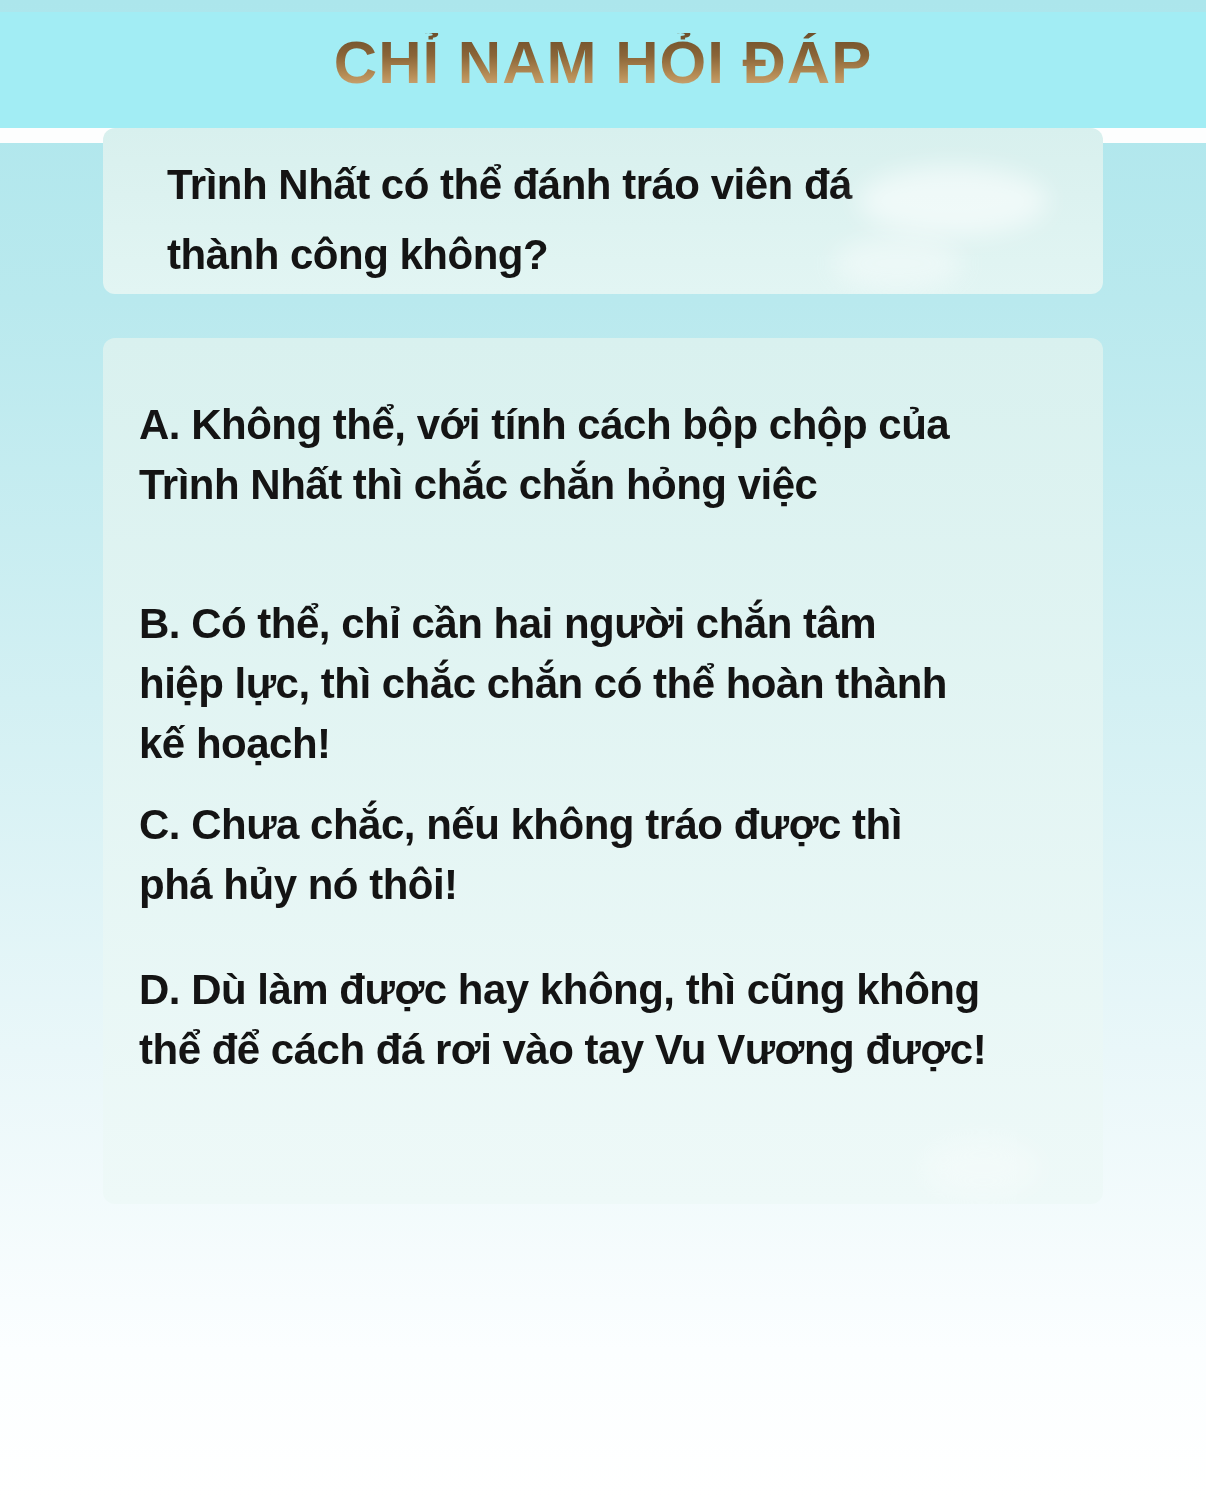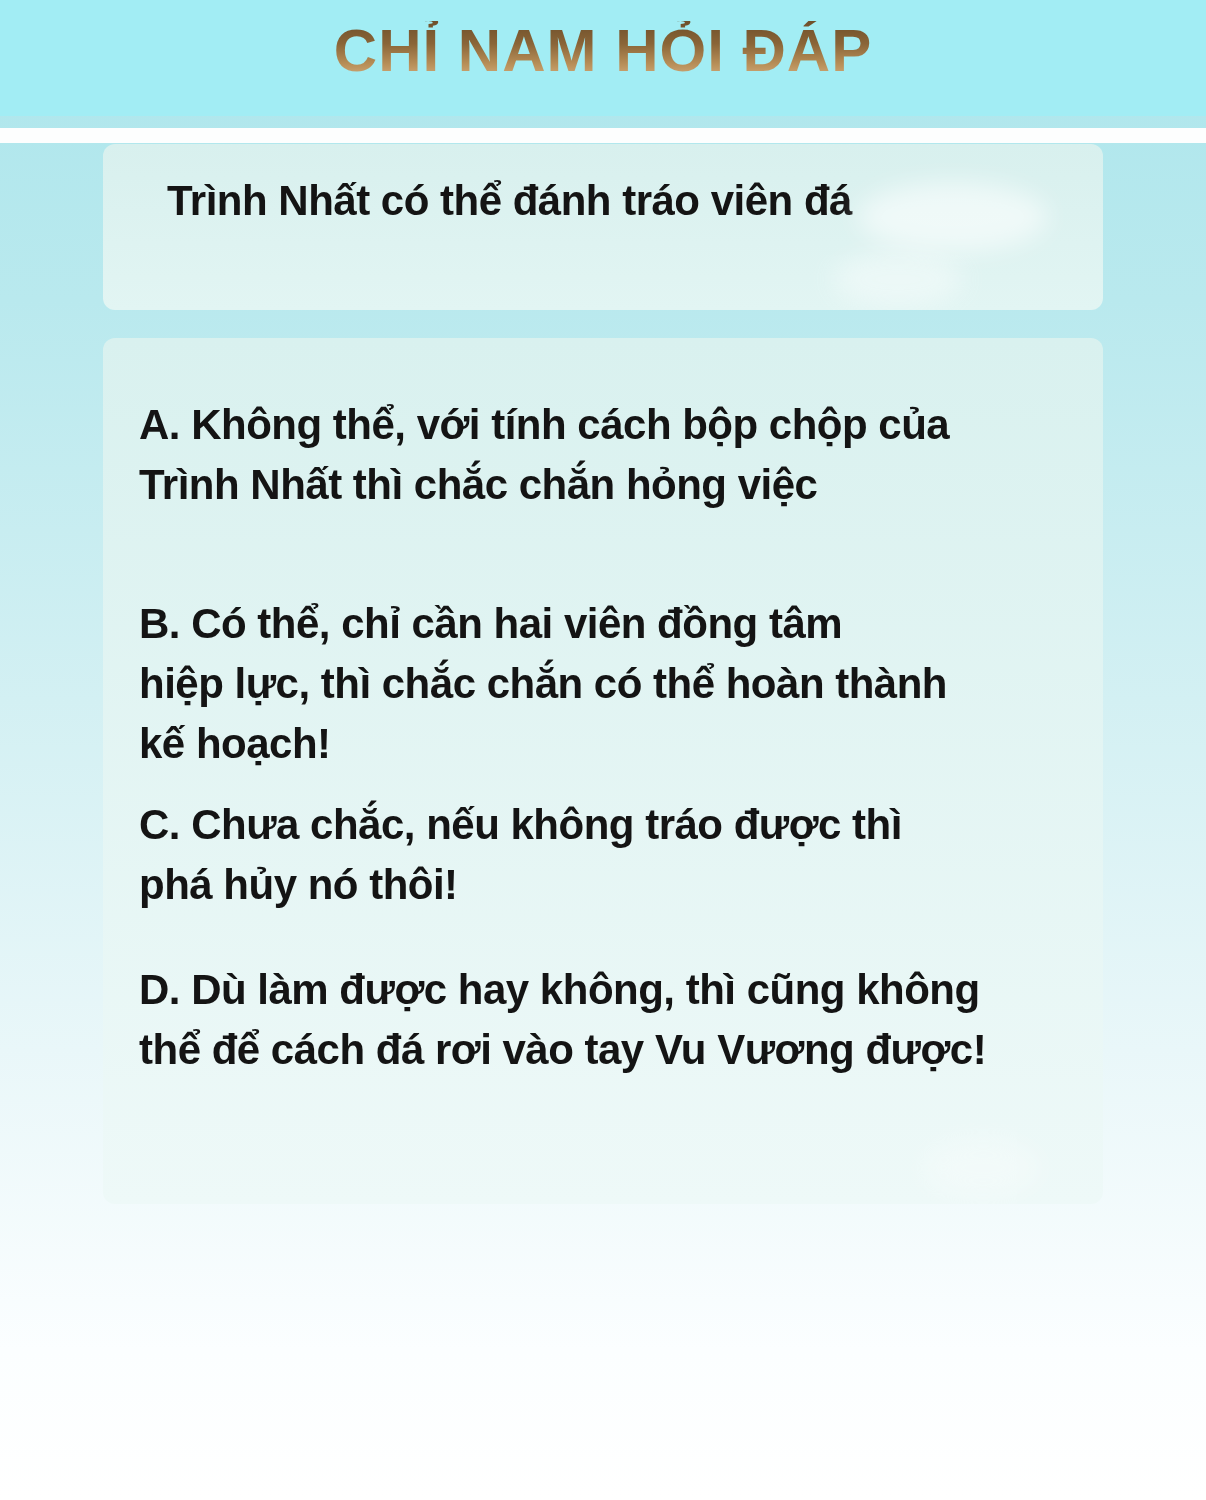--- a/index.html
+++ b/index.html
@@ -8,21 +8,21 @@
     position:relative;
     width:1206px; height:1500px;
     margin:0 auto;
     overflow:hidden;
     font-family:"Liberation Sans", sans-serif;
     background:linear-gradient(180deg,
       #ace6ec 0px, #b9e9ee 300px, #d3f0f3 700px,
       #e9f7f9 1050px, #fbfeff 1350px, #ffffff 1500px);
   }
   .header-band {
-    position:absolute; top:0; left:0;
+    position:absolute; top:12px; left:0;
     width:100%; height:116px;
     background:#a2edf4;
     display:flex; justify-content:center; align-items:flex-start;
     padding-top:21px; box-sizing:border-box;
   }
   .title {
     margin:0;
     font-size:60px; font-weight:700; line-height:1;
     letter-spacing:1px;
     white-space:nowrap;
@@ -35,21 +35,21 @@
     width:100%; height:15px;
     background:#fdfefe;
   }
   .card {
     position:absolute; left:103px;
     width:1000px; box-sizing:border-box;
     border-radius:12px;
     overflow:hidden;
   }
   .q-card {
-    top:144px; height:166px;
+    top:128px; height:166px;
     background:linear-gradient(180deg,#d8f0ee,#e2f5f3);
     padding:22px 40px 8px 64px;
   }
   .opt-card {
     top:338px; height:866px;
     background:linear-gradient(180deg,#d9f1ef,#eef9f8);
     padding:57px 30px 0 36px;
   }
   .line {
     font-size:42px; font-weight:700;
@@ -82,32 +82,33 @@
   <div class="header-band">
     <h1 class="title">CHỈ NAM HỎI ĐÁP</h1>
   </div>
 
   <div class="white-strip"></div>
 
   <div class="card q-card">
     <div class="ghost ghost-1"></div>
     <div class="ghost ghost-2"></div>
     <div class="line">Trình Nhất có thể đánh tráo viên đá</div>
+    <div class="line">thành công không?</div>
   </div>
 
   <div class="card opt-card">
     <div class="ghost ghost-3"></div>
 
     <div class="option option-a">
       <div class="line">A. Không thể, với tính cách bộp chộp của</div>
       <div class="line">Trình Nhất thì chắc chắn hỏng việc</div>
     </div>
 
     <div class="option option-b">
-      <div class="line">B. Có thể, chỉ cần hai viên đồng tâm</div>
+      <div class="line">B. Có thể, chỉ cần hai người chắn tâm</div>
       <div class="line">hiệp lực, thì chắc chắn có thể hoàn thành</div>
       <div class="line">kế hoạch!</div>
     </div>
 
     <div class="option option-c">
       <div class="line">C. Chưa chắc, nếu không tráo được thì</div>
       <div class="line">phá hủy nó thôi!</div>
     </div>
 
     <div class="option option-d">

